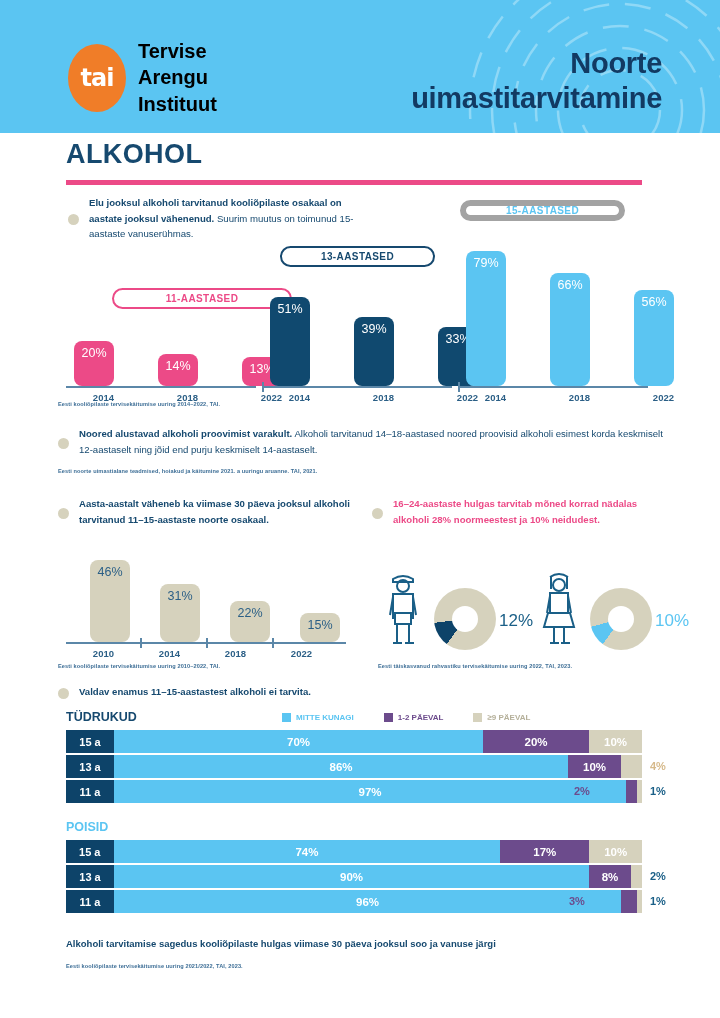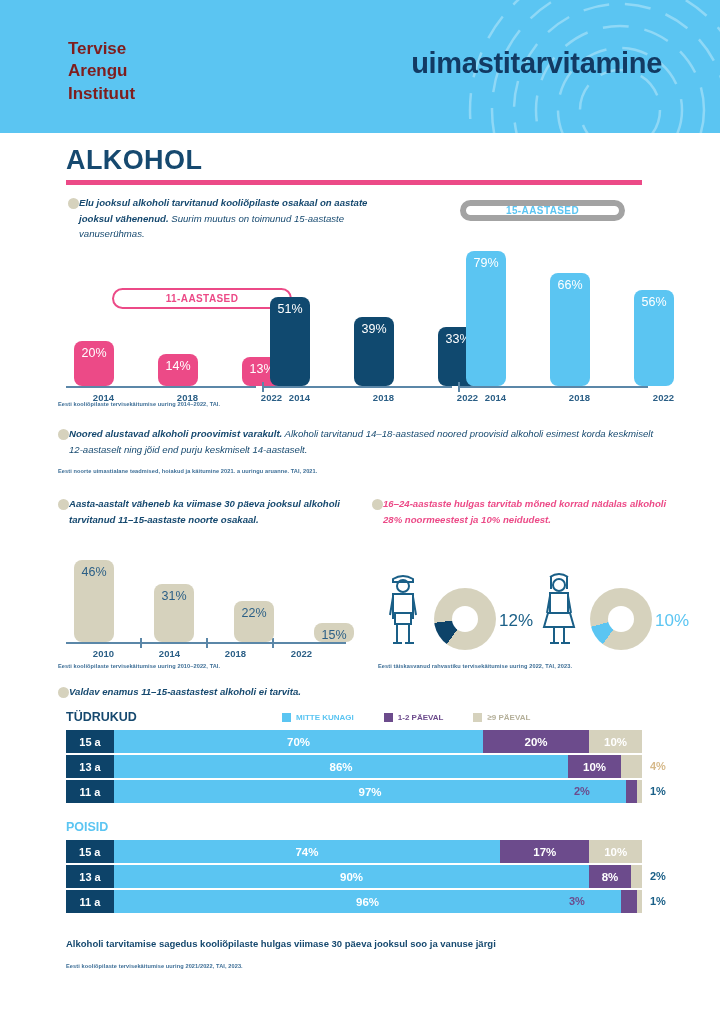--- a/index.html
+++ b/index.html
@@ -17,48 +17,48 @@
     background: #5bc5f2; overflow: hidden;
   }
   .rings { position: absolute; right: -60px; top: -90px; width: 320px; height: 320px; }
   .logo-wrap { position: absolute; left: 68px; top: 38px; display: flex; align-items: center; gap: 12px; }
   .logo-mark {
     width: 58px; height: 68px; background: #f07d28; border-radius: 50%;
     display: flex; align-items: center; justify-content: center;
     color: #fff; font-weight: bold; font-size: 24px; letter-spacing: -1px;
     font-family: "DejaVu Sans", sans-serif;
   }
-  .logo-text { color: #7f1d1d; font-weight: bold; font-size: 17px; line-height: 1.32; }
+  .logo-text { color: #000000; font-weight: bold; font-size: 20px; line-height: 1.32; }
   .header-title {
     position: absolute; right: 58px; top: 46px; text-align: right;
     color: #123a63; font-weight: bold; font-size: 29px; line-height: 1.22;
     letter-spacing: -0.3px;
   }
 
   
   .panel {
     position: absolute; left: 0; top: 133px; width: 720px; height: 885px;
     background: #ffffff;
   }
 
   .section-title {
-    position: absolute; left: 66px; top: 12px;
+    position: absolute; left: 66px; top: 6px;
     color: #16496f; font-weight: bold; font-size: 27px; letter-spacing: 0.4px;
   }
   .title-rule {
     position: absolute; left: 66px; top: 47px; width: 576px; height: 5px;
     background: #ec4a87;
   }
 
   .bullet {
     width: 11px; height: 11px; border-radius: 50%; background: #d6d2bd;
     flex: 0 0 auto; margin-top: 3px;
   }
 
-  .para { display: flex; gap: 0; align-items: flex-start; font-style: italic; }
+  .para { display: flex; gap: 10px; align-items: center; }
   .para-text { font-size: 9.6px; line-height: 1.62; color: #16496f; }
   .para-text b { font-weight: bold; }
   .para-text .light { font-weight: normal; }
   .para-text.pink { color: #ec4a87; font-weight: bold; }
 
   .intro { position: absolute; left: 68px; top: 62px; width: 300px; }
 
   
   .pill {
     position: absolute; height: 21px; border-radius: 11px; background: #fff;
@@ -128,45 +128,48 @@
     <g fill="none" stroke="#8fd8f6" stroke-width="2.5" stroke-dasharray="26 16">
       <circle cx="160" cy="200" r="40"></circle>
         <circle cx="160" cy="200" r="62"></circle>
       <circle cx="160" cy="200" r="84"></circle>
         <circle cx="160" cy="200" r="106"></circle>
       <circle cx="160" cy="200" r="128"></circle>
         <circle cx="160" cy="200" r="150"></circle>
     </g>
   </svg>
   <div class="logo-wrap">
+    <div class="logo-mark">tai</div>
     <div class="logo-text">
       <div>Tervise</div>
       <div>Arengu</div>
       <div>Instituut</div>
     </div>
   </div>
   <div class="header-title">
+    <div>Noorte</div>
     <div>uimastitarvitamine</div>
   </div>
 </div>
 
 <div class="panel">
 
   <div class="section-title">ALKOHOL</div>
   <div class="title-rule"></div>
 
   <div class="intro para">
     <div class="bullet"></div>
     <div class="para-text">
       <b>Elu jooksul alkoholi tarvitanud kooliõpilaste osakaal on aastate jooksul vähenenud.</b>
       <span class="light">Suurim muutus on toimunud 15-aastaste vanuserühmas.</span>
     </div>
   </div>
 
   <div class="pill pill-11">11-AASTASED</div>
+  <div class="pill pill-13">13-AASTASED</div>
   <div class="pill pill-15">15-AASTASED</div>
 
   <div class="cg" style="left:66px; top:172px; width:190px; height:100px;">
     <div class="axis" style="width:190px;"></div>
     <div class="bars" style="left:8px; gap:44px;">
       <div class="bar" style="width:40px;height:45px;background:#ec4a87;">
         <span class="val">20%</span>
       </div>
       <div class="bar" style="width:40px;height:32px;background:#ec4a87;">
         <span class="val">14%</span>
@@ -245,31 +248,31 @@
   <div class="para" style="position:absolute; left:372px; top:363px; width:300px;">
     <div class="bullet"></div>
     <div class="para-text pink">16–24-aastaste hulgas tarvitab mõned korrad nädalas alkoholi 28% noormeestest ja 10% neidudest.</div>
   </div>
 
   <div class="cg" style="left:66px; top:410px; width:280px; height:118px;">
     <div class="axis" style="width:280px;"></div>
     <div class="tick" style="left:74px;"></div>
     <div class="tick" style="left:140px;"></div>
     <div class="tick" style="left:206px;"></div>
-    <div class="bars" style="left:8px; gap:40px;">
+    <div class="bars" style="left:24px; gap:30px;">
       <div class="bar beigebar" style="width:40px;height:82px;">
         <span class="val dark">46%</span>
       </div>
       <div class="bar beigebar" style="width:40px;height:58px;">
         <span class="val dark">31%</span>
       </div>
       <div class="bar beigebar" style="width:40px;height:41px;">
         <span class="val dark">22%</span>
       </div>
-      <div class="bar beigebar" style="width:40px;height:19px;">
+      <div class="bar beigebar" style="width:40px;height:29px;">
         <span class="val dark">15%</span>
       </div>
     </div>
     <div class="xlabels" style="left:8px; gap:26px;">
       <div class="xlabel" style="width:40px;">2010</div>
       <div class="xlabel" style="width:40px;">2014</div>
       <div class="xlabel" style="width:40px;">2018</div>
       <div class="xlabel" style="width:40px;">2022</div>
     </div>
   </div>

